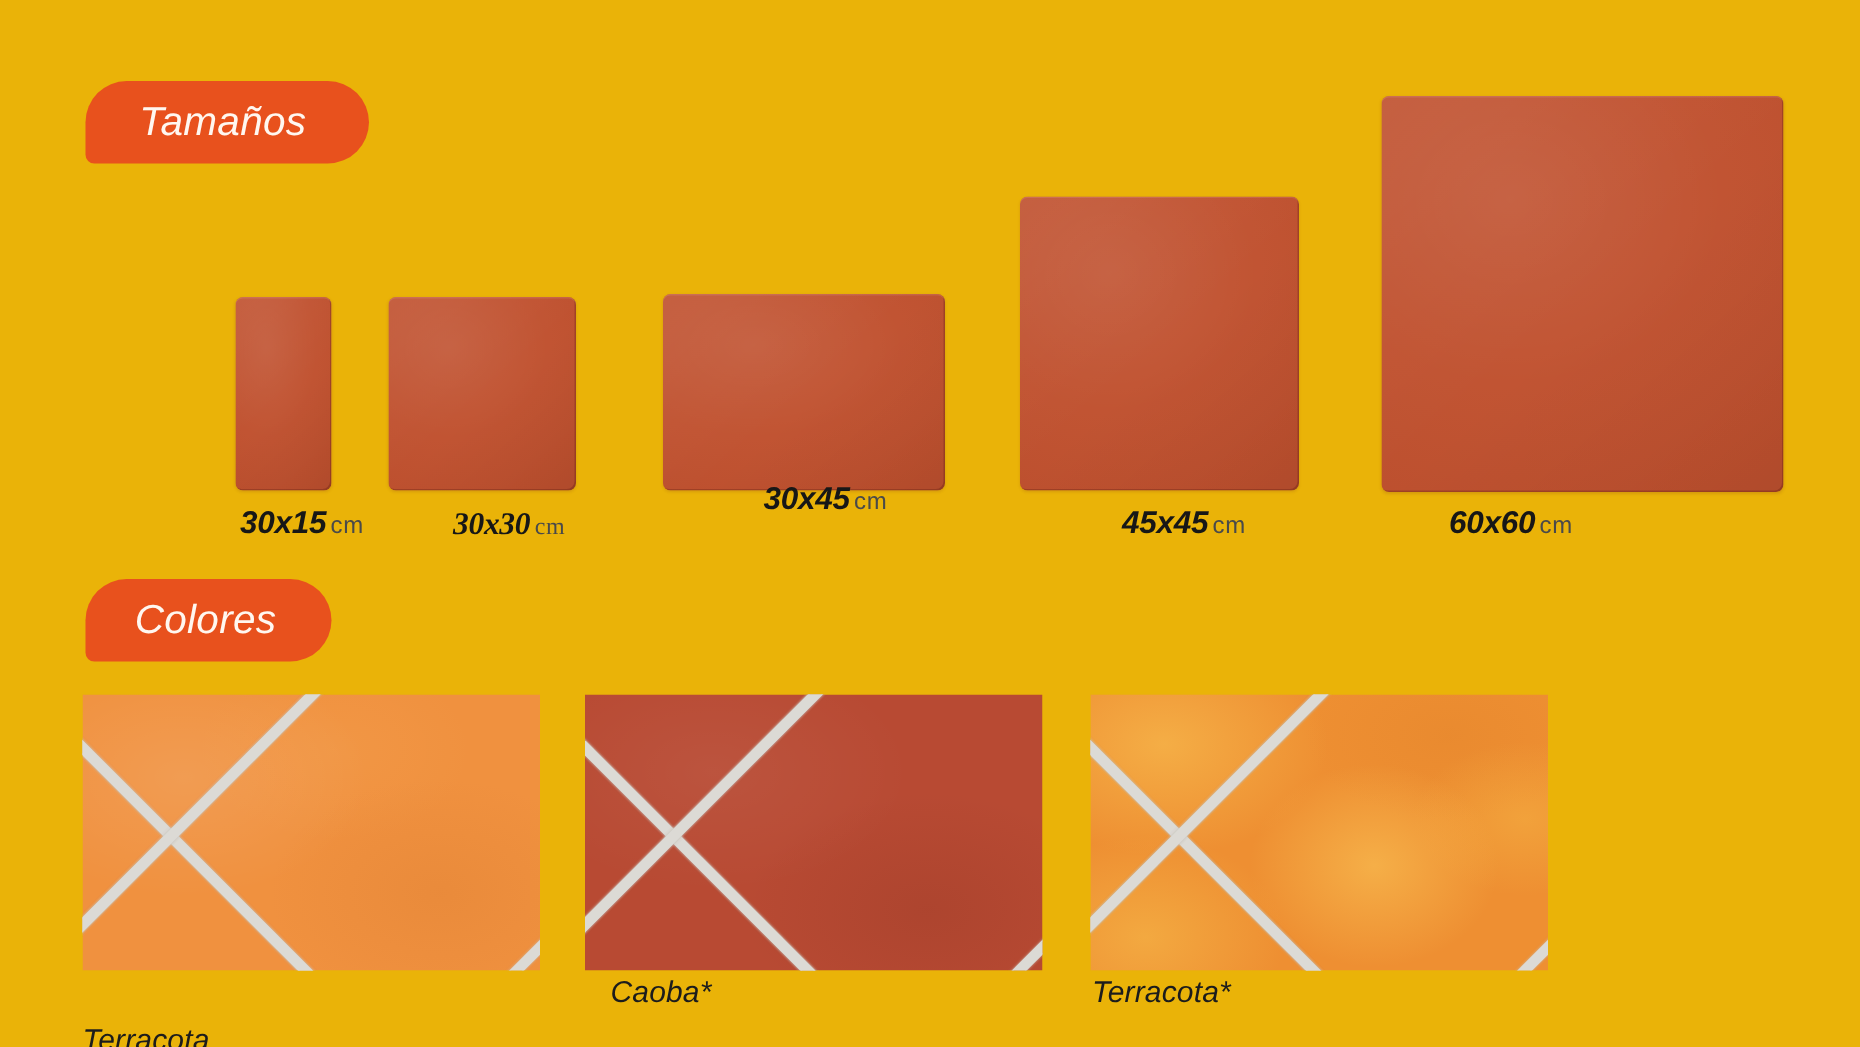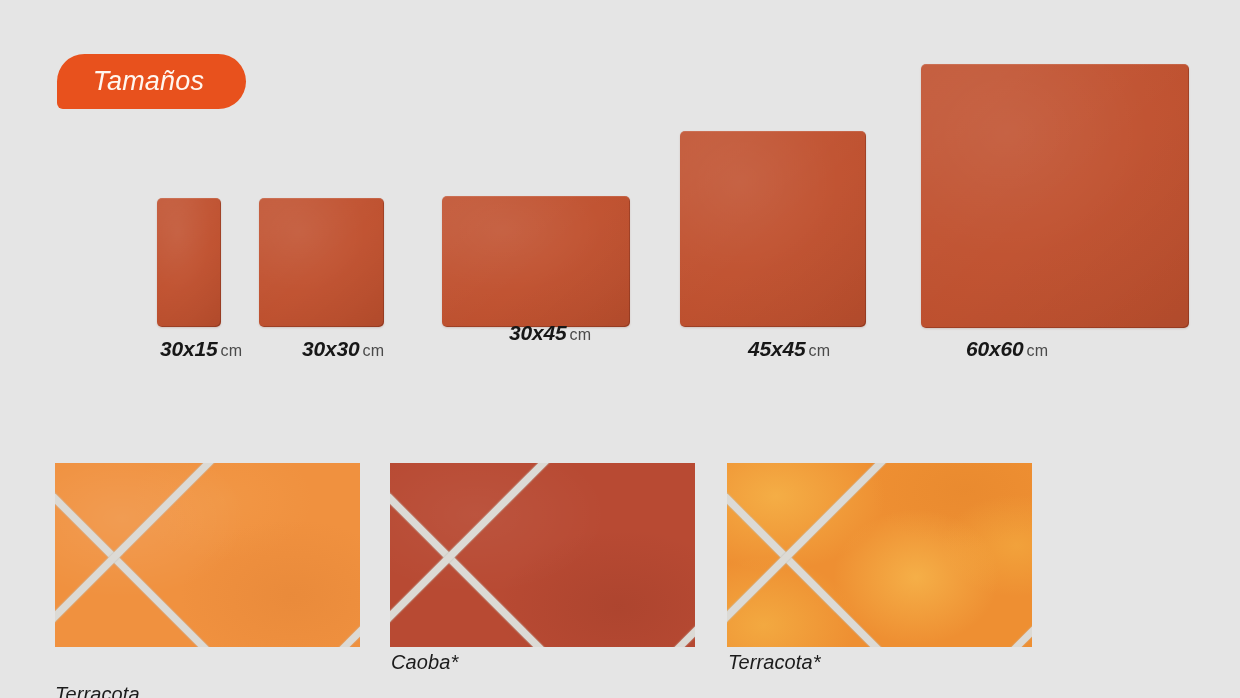--- a/index.html
+++ b/index.html
@@ -13,21 +13,21 @@
     height: 698px;
     position: relative;
     overflow: hidden;
     font-family: "Liberation Sans", "DejaVu Sans", sans-serif;
     -webkit-font-smoothing: antialiased;
   }
 
   .page {
     position: absolute;
     inset: 0;
-    background: #e5e5e5;
+    background: #eab308;
   }
 
   
   .badge {
     position: absolute;
     display: flex;
     align-items: center;
     justify-content: center;
     background: #E8511D;
     color: #FFF7F0;
@@ -180,39 +180,42 @@
     <div class="tile" style="left:157px; top:198px; width:64px; height:129px;"></div>
     <div class="tile" style="left:259px; top:198px; width:125px; height:129px;"></div>
     <div class="tile" style="left:442px; top:196px; width:188px; height:131px;"></div>
     <div class="tile" style="left:680px; top:131px; width:186px; height:196px;"></div>
     <div class="tile" style="left:921px; top:64px; width:268px; height:264px;"></div>
 
     <div class="size-label" style="left:160px; top:337px;">
       <span>30x15</span><span class="unit">cm</span>
     </div>
 
-    <div class="size-label" style="left:302px; top:337px;">
+    <div class="size-label" style="left:302px; top:337px;font-family:Liberation Serif, serif;">
       <span>30x30</span><span class="unit">cm</span>
     </div>
 
     <div class="size-label" style="left:509px; top:321px;">
       <span>30x45</span><span class="unit">cm</span>
     </div>
 
     <div class="size-label" style="left:748px; top:337px;">
       <span>45x45</span><span class="unit">cm</span>
     </div>
 
     <div class="size-label" style="left:966px; top:337px;">
       <span>60x60</span><span class="unit">cm</span>
     </div>
   </div>
 
   <div class="colors-row">
 
+    <div class="badge badge-colores">
+      <span>Colores</span>
+    </div>
 
     <div class="swatch" style="left:55px;">
       <div class="base" style="background:#F0913F;"></div>
       <div class="mottle" style="background:
              radial-gradient(58% 62% at 22% 30%, rgba(255,255,255,0.10), rgba(255,255,255,0) 70%),
              radial-gradient(52% 58% at 78% 72%, rgba(190,95,30,0.13), rgba(190,95,30,0) 72%),
              radial-gradient(40% 44% at 55% 20%, rgba(255,200,120,0.10), rgba(255,200,120,0) 75%);"></div>
       <div class="grout">
         <span class="g-a" style="left:-232px; top:120px;"></span>
         <span class="g-a" style="left:-72px; top:280px;"></span>
@@ -256,17 +259,17 @@
         <span class="g-a" style="left:88px; top:-40px;"></span>
         <span class="g-a" style="left:248px; top:120px;"></span>
         <span class="g-b" style="left:-232px; top:182px;"></span>
         <span class="g-b" style="left:-72px; top:22px;"></span>
         <span class="g-b" style="left:88px; top:182px;"></span>
         <span class="g-b" style="left:248px; top:342px;"></span>
       </div>
     </div>
 
     <div class="color-label" style="left:55px; top:651px;margin-top:32px;">Terracota</div>
-    <div class="color-label" style="left:391px; top:651px;">Caoba*</div>
+    <div class="color-label" style="left:407px; top:651px;">Caoba*</div>
     <div class="color-label" style="left:728px; top:651px;">Terracota*</div>
   </div>
 
 </div>
 
 </body></html>

